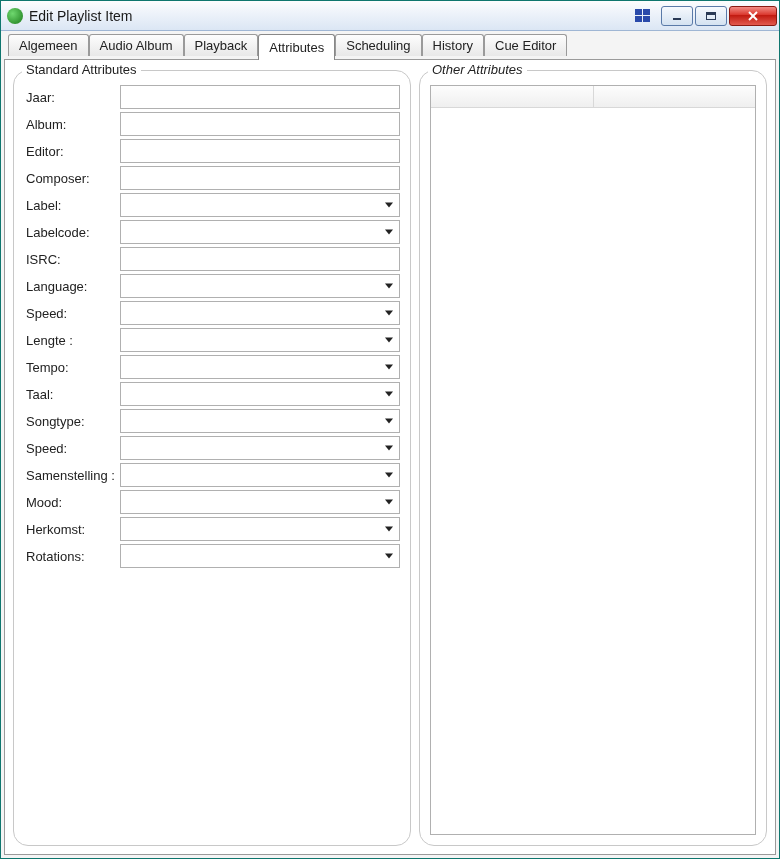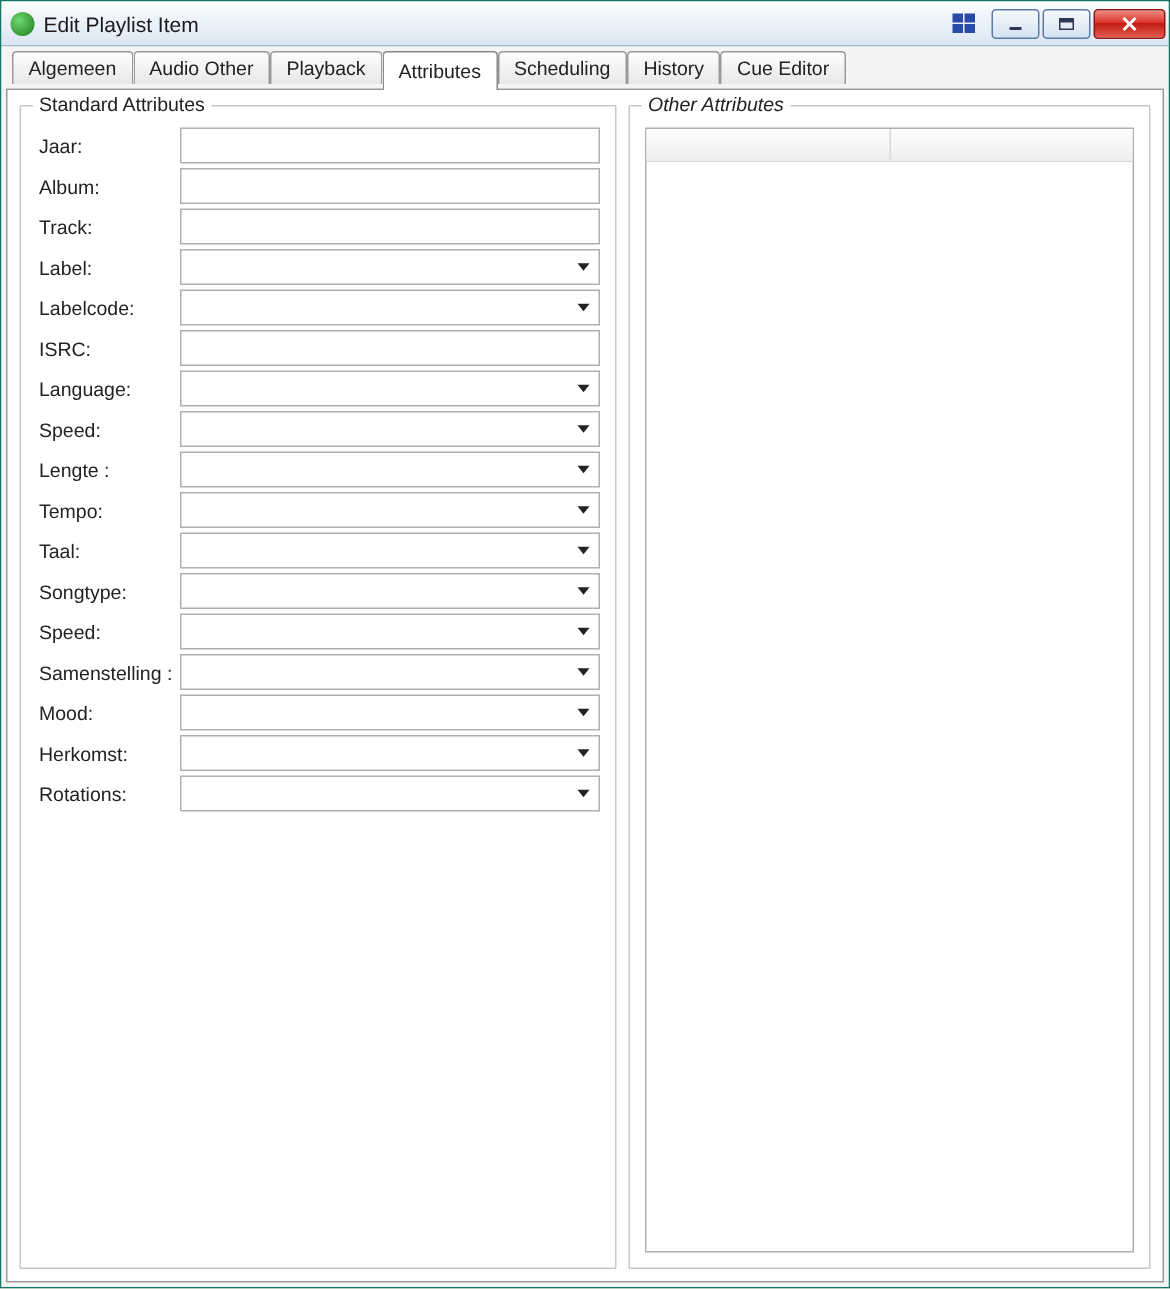--- a/index.html
+++ b/index.html
@@ -128,21 +128,21 @@
     margin-top: -1px;
     padding: 10px 8px 8px 8px;
     display: flex;
     gap: 8px;
     position: relative;
     z-index: 1;
   }
 
   .groupbox {
     border: 1px solid #c8c8c8;
-    border-radius: 1px;
+    border-radius: 15px;
     position: relative;
     padding: 14px 10px 10px 10px;
   }
   .groupbox .legend {
     position: absolute;
     top: -9px;
     left: 8px;
     background: #fff;
     padding: 0 4px;
     font-size: 13px;
@@ -249,21 +249,21 @@
             <line x1="2" y1="1" x2="10" y2="9"></line>
             <line x1="10" y1="1" x2="2" y2="9"></line>
           </svg>
       </div>
     </div>
   </div>
 
   <div class="client">
     <div class="tabstrip" id="tabstrip">
         <div class="tab">Algemeen</div>
-        <div class="tab">Audio Other</div>
+        <div class="tab">Audio Album</div>
         <div class="tab">Playback</div>
         <div class="tab active">Attributes</div>
         <div class="tab">Scheduling</div>
         <div class="tab">History</div>
         <div class="tab">Cue Editor</div>
       </div>
 
     <div class="tabpanel">
 
       <div class="groupbox group-left">
@@ -271,21 +271,25 @@
         <div class="form-rows" id="form-rows">
             <div class="form-row">
               <div class="lbl">Jaar:</div>
               <input type="text" class="textbox" style="">
             </div>
             <div class="form-row">
               <div class="lbl">Album:</div>
               <input type="text" class="textbox" style="">
             </div>
             <div class="form-row">
-              <div class="lbl">Track:</div>
+              <div class="lbl">Editor:</div>
+              <input type="text" class="textbox" style="">
+            </div>
+            <div class="form-row">
+              <div class="lbl">Composer:</div>
               <input type="text" class="textbox" style="">
             </div>
             <div class="form-row">
               <div class="lbl">Label:</div>
               <div class="combo">
                 <span></span>
                 <div class="caret"></div>
               </div>
             </div>
             <div class="form-row">

